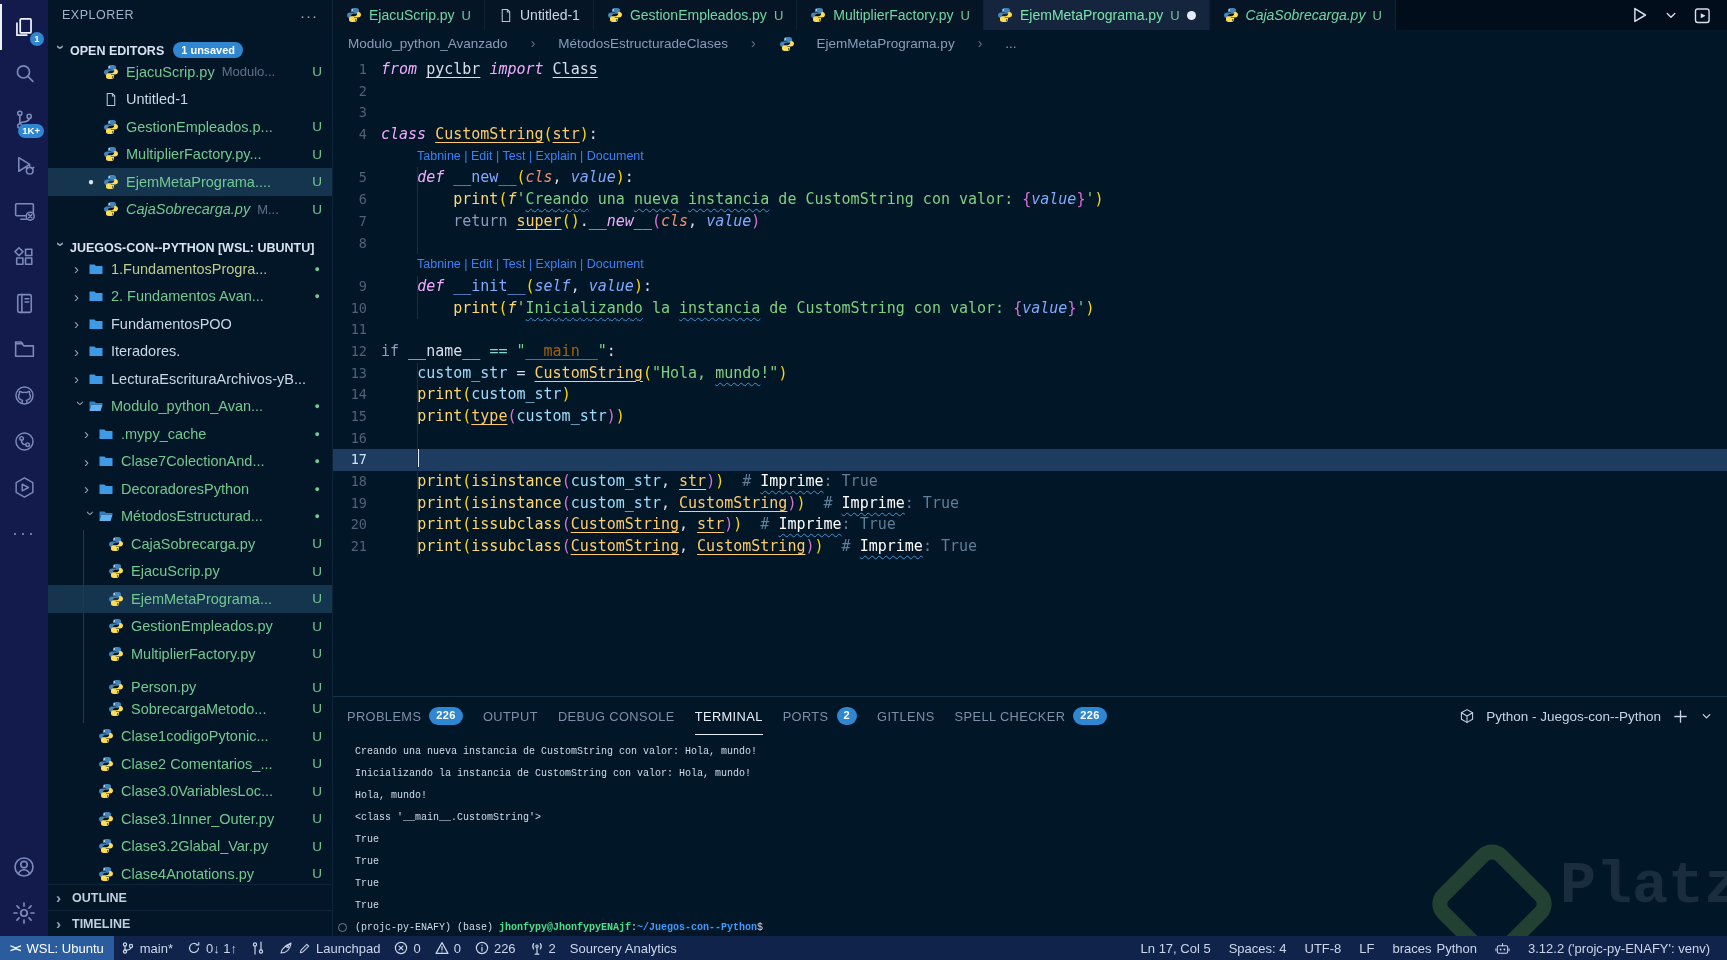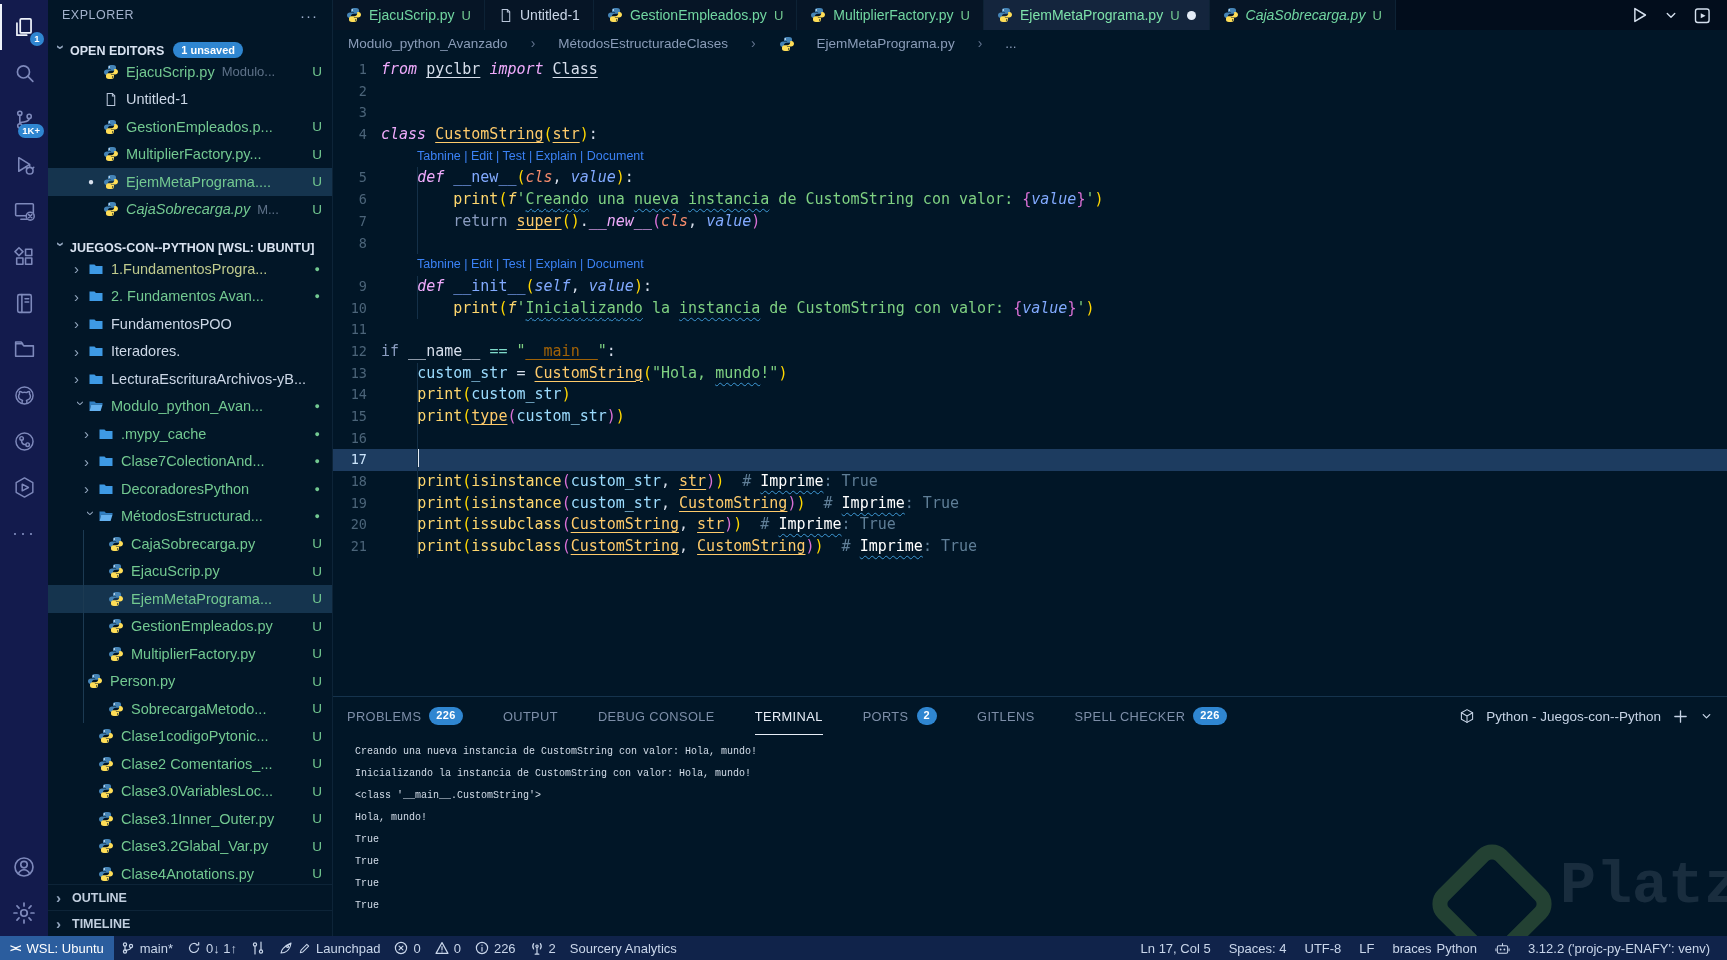--- a/index.html
+++ b/index.html
@@ -82,21 +82,21 @@
   .t-su{color:#a16207;text-decoration:underline;text-underline-offset:3px;text-decoration-thickness:1px}
   .t-sw{color:#7fd182;text-decoration:underline wavy #3e9ad6;text-underline-offset:4px;text-decoration-thickness:1px}
   .t-c{color:#5f7e97}
   .t-cw{color:#ffffff;text-decoration:underline wavy #3e9ad6;text-underline-offset:4px;text-decoration-thickness:1px}
   .t-b1{color:#ffd700}
   .t-b2{color:#da70d6}
   .t-op{color:#7fdbca}
 
   
   .panel{height:240px;flex:none;border-top:1px solid #15334d;background:#011627;display:flex;flex-direction:column}
-  .panel-head{height:38px;flex:none;display:flex;align-items:center;padding:0 14px;gap:40px;font-size:12.8px;letter-spacing:.4px;color:#7d8ea8}
+  .panel-head{height:38px;flex:none;display:flex;align-items:center;padding:0 14px;gap:20px;font-size:12.8px;letter-spacing:.4px;color:#7d8ea8}
   .ptab{display:flex;gap:8px;align-items:center;height:100%;cursor:pointer;white-space:nowrap}
   .ptab .pt-lbl{display:flex;align-items:center;height:100%}
   .ptab.active .pt-lbl{color:#e8eef7;box-shadow:inset 0 -1px 0 #e8eef7}
   .pbadge{background:#2f86d1;color:#fff;border-radius:10px;padding:2px 7px;font-size:11px;font-weight:700;line-height:1.2}
   .ph-right{margin-left:auto;display:flex;align-items:center;gap:11px;color:#c7d4e6;font-size:13.5px;letter-spacing:0}
   .ph-right .picon{cursor:pointer;display:flex;align-items:center;color:#c7d4e6}
   .term{flex:1;padding:6px 0 0 22px;font-family:Liberation Mono, monospace;font-size:10px;line-height:22px;color:#d2dce8;overflow:hidden;cursor:text}
   .tline{white-space:pre;position:relative}
   .tmark{position:absolute;left:-17px;top:6px;width:9px;height:9px;border:1.5px solid #6f8299;border-radius:50%}
   .tg{color:#4ce08a;font-weight:700}
@@ -521,21 +521,21 @@
               <svg width="16" height="16" viewBox="0 0 16 16">
                 <path fill="#4584b6" d="M7.9 1C6.2 1 5 1.8 5 3.2V5h3.1v.6H3.9C2.3 5.6 1 6.7 1 8.3s1.1 2.8 2.7 2.8h1.1V9.4c0-1.5 1.3-2.7 2.9-2.7h3c1.3 0 2.3-1 2.3-2.3V3.2C13 1.8 11.7 1 10.1 1z"></path>
                 <circle cx="6.3" cy="3" r=".75" fill="#fff"></circle>
                 <path fill="#ffde57" d="M8.1 15c1.7 0 2.9-.8 2.9-2.2V11H7.9v-.6h4.2c1.6 0 2.9-1.1 2.9-2.7S13.9 4.9 12.3 4.9h-1.1v1.7c0 1.5-1.3 2.7-2.9 2.7h-3C4 9.3 3 10.3 3 11.6v1.2C3 14.2 4.3 15 5.9 15z"></path>
                 <circle cx="9.7" cy="13" r=".75" fill="#011627"></circle>
               </svg>
             </span>
             <span class="lbl-green">MultiplierFactory.py</span>
             <span class="badge-u">U</span>
           </div>
-          <div class="row" style="padding-left: 23px;">
+          <div class="row" style="padding-left: 44px; align-items: flex-end;">
             <span class="guide-line"></span>
             <span class="chev-slot"></span>
             <span class="ficon" style="display: flex; align-items: center;">
               <svg width="16" height="16" viewBox="0 0 16 16">
                 <path fill="#4584b6" d="M7.9 1C6.2 1 5 1.8 5 3.2V5h3.1v.6H3.9C2.3 5.6 1 6.7 1 8.3s1.1 2.8 2.7 2.8h1.1V9.4c0-1.5 1.3-2.7 2.9-2.7h3c1.3 0 2.3-1 2.3-2.3V3.2C13 1.8 11.7 1 10.1 1z"></path>
                 <circle cx="6.3" cy="3" r=".75" fill="#fff"></circle>
                 <path fill="#ffde57" d="M8.1 15c1.7 0 2.9-.8 2.9-2.2V11H7.9v-.6h4.2c1.6 0 2.9-1.1 2.9-2.7S13.9 4.9 12.3 4.9h-1.1v1.7c0 1.5-1.3 2.7-2.9 2.7h-3C4 9.3 3 10.3 3 11.6v1.2C3 14.2 4.3 15 5.9 15z"></path>
                 <circle cx="9.7" cy="13" r=".75" fill="#011627"></circle>
               </svg>
             </span>
@@ -827,26 +827,27 @@
               <span class="picon">
                 <svg width="13" height="13" viewBox="0 0 14 14" fill="none" stroke="currentColor" stroke-width="1.4" stroke-linecap="round" stroke-linejoin="round">
                   <path d="M3.5 5l3.5 3.5L10.5 5"></path>
                 </svg>
               </span>
             </div>
           </div>
         <div class="term" id="terminal">
             <div class="tline">Creando una nueva instancia de CustomString con valor: Hola, mundo!</div>
             <div class="tline">Inicializando la instancia de CustomString con valor: Hola, mundo!</div>
+            <div class="tline">Hola, mundo!</div>
             <div class="tline">&lt;class '__main__.CustomString'&gt;</div>
-            <div class="tline">Hola, mundo!</div>
             <div class="tline">True</div>
             <div class="tline">True</div>
             <div class="tline">True</div>
             <div class="tline">True</div>
+            <div class="tline tprompt"><span class="tmark"></span><span class="">(projc-py-ENAFY) (base) </span><span class="tg">jhonfypy@JhonfypyENAjf</span><span class="">:</span><span class="tb">~/Juegos-con--Python</span><span class="">$</span></div>
           </div>
       </div>
     </div>
   </div>
 
   <div class="watermark">
     <div class="wm-diamond"></div>
     <div class="wm-text">Platzi</div>
   </div>
 

